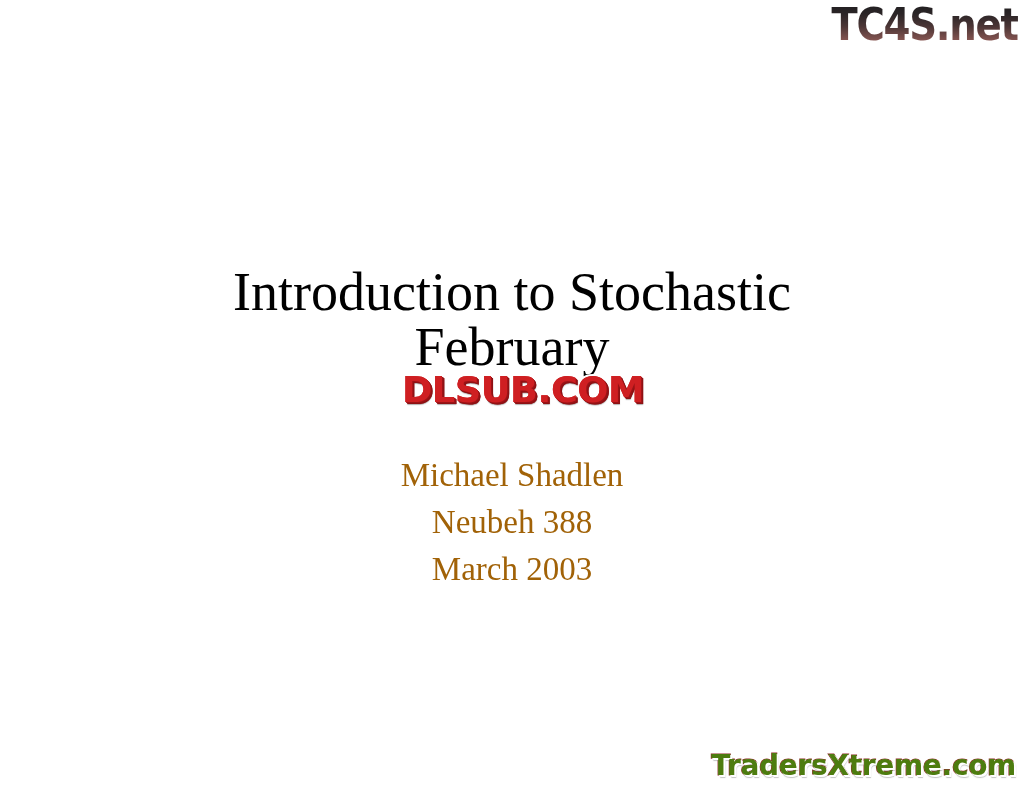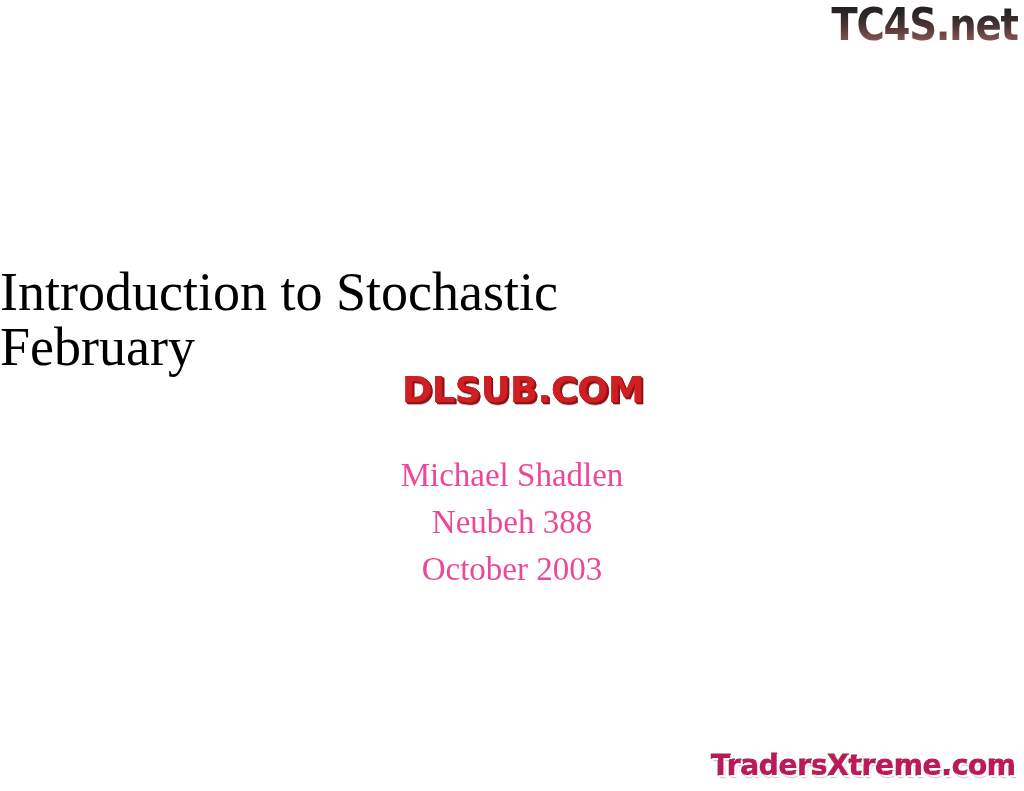--- a/index.html
+++ b/index.html
@@ -45,21 +45,21 @@
     user-select: none;
     white-space: nowrap;
   }
 
   
   #title-block {
     position: absolute;
     left: 0;
     right: 0;
     top: 265px;
-    text-align: left;
+    text-align: center;
   }
 
   .title-line {
     font-size: 54px;
     line-height: 55px;
     color: #000000;
     font-weight: normal;
     letter-spacing: 0px;
     white-space: nowrap;
   }
@@ -112,36 +112,36 @@
     position: absolute;
     left: 0;
     right: 0;
     top: 452px;
     text-align: center;
   }
 
   .subtitle-line {
     font-size: 33px;
     line-height: 47px;
-    color: #ec4899;
+    color: #a16207;
     font-weight: normal;
     white-space: nowrap;
   }
 
   
   #traders-watermark {
     position: absolute;
     right: 8px;
     bottom: 8px;
     font-family: "DejaVu Sans", "Liberation Sans", sans-serif;
     font-weight: bold;
     font-size: 28px;
     line-height: 34px;
     letter-spacing: -0.3px;
-    color: #be185d;
+    color: #4d7c0f;
     white-space: nowrap;
     user-select: none;
     -webkit-text-stroke: 1.2px #8f2f2c;
     paint-order: stroke fill;
     text-shadow:
        1px  1px 0 #ffffff,
        2px  2px 0 #ffffff,
        2px  3px 1px rgba(140,140,140,0.5);
   }
 </style>
@@ -158,18 +158,18 @@
   </div>
 
   <div id="dlsub-watermark">
     <span class="wm-text">DLSUB.COM</span>
     <span class="wm-text wm-fill">DLSUB.COM</span>
   </div>
 
   <div id="subtitle-block">
     <div class="subtitle-line">Michael Shadlen</div>
     <div class="subtitle-line">Neubeh 388</div>
-    <div class="subtitle-line">October 2003</div>
+    <div class="subtitle-line">March 2003</div>
   </div>
 
   <div id="traders-watermark">TradersXtreme.com</div>
 
 </div>
 
 </body></html>

